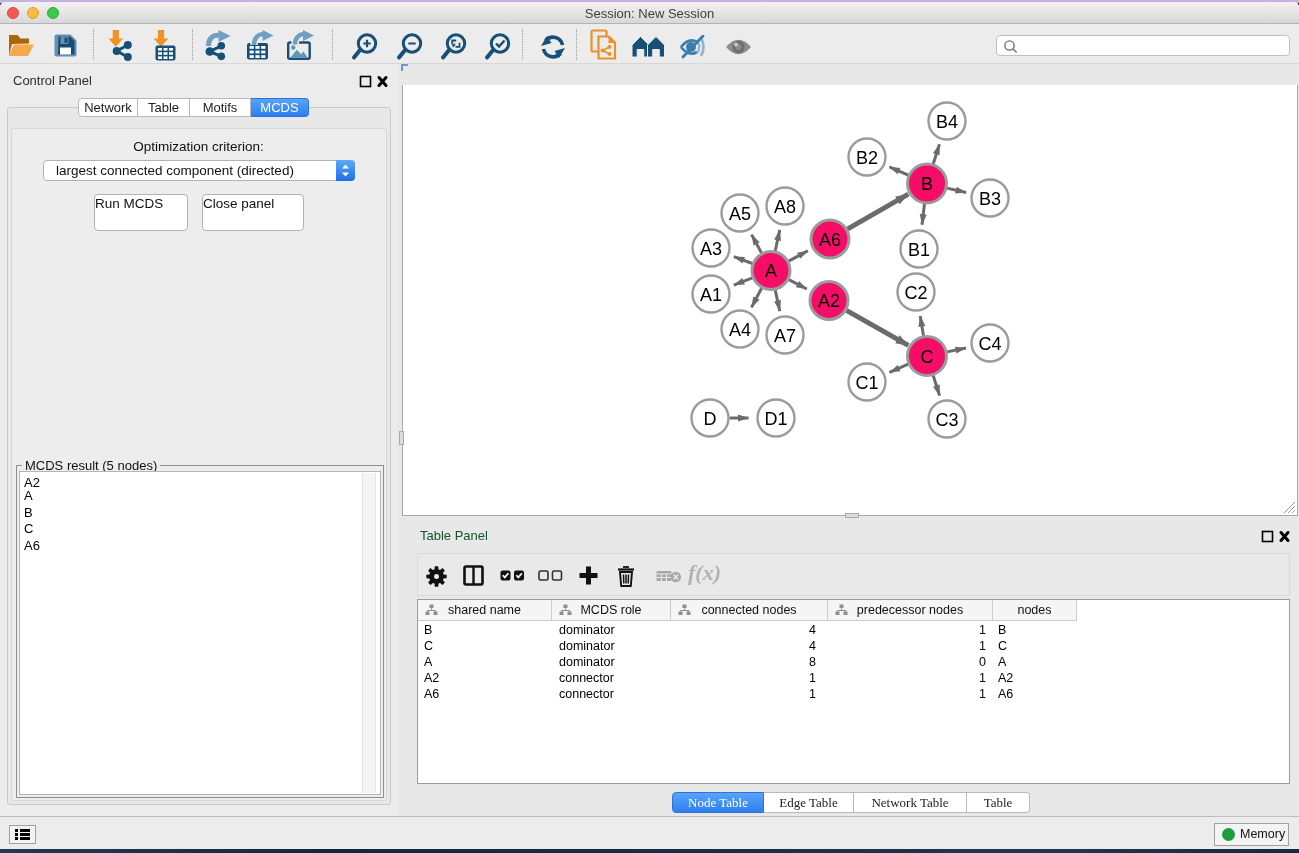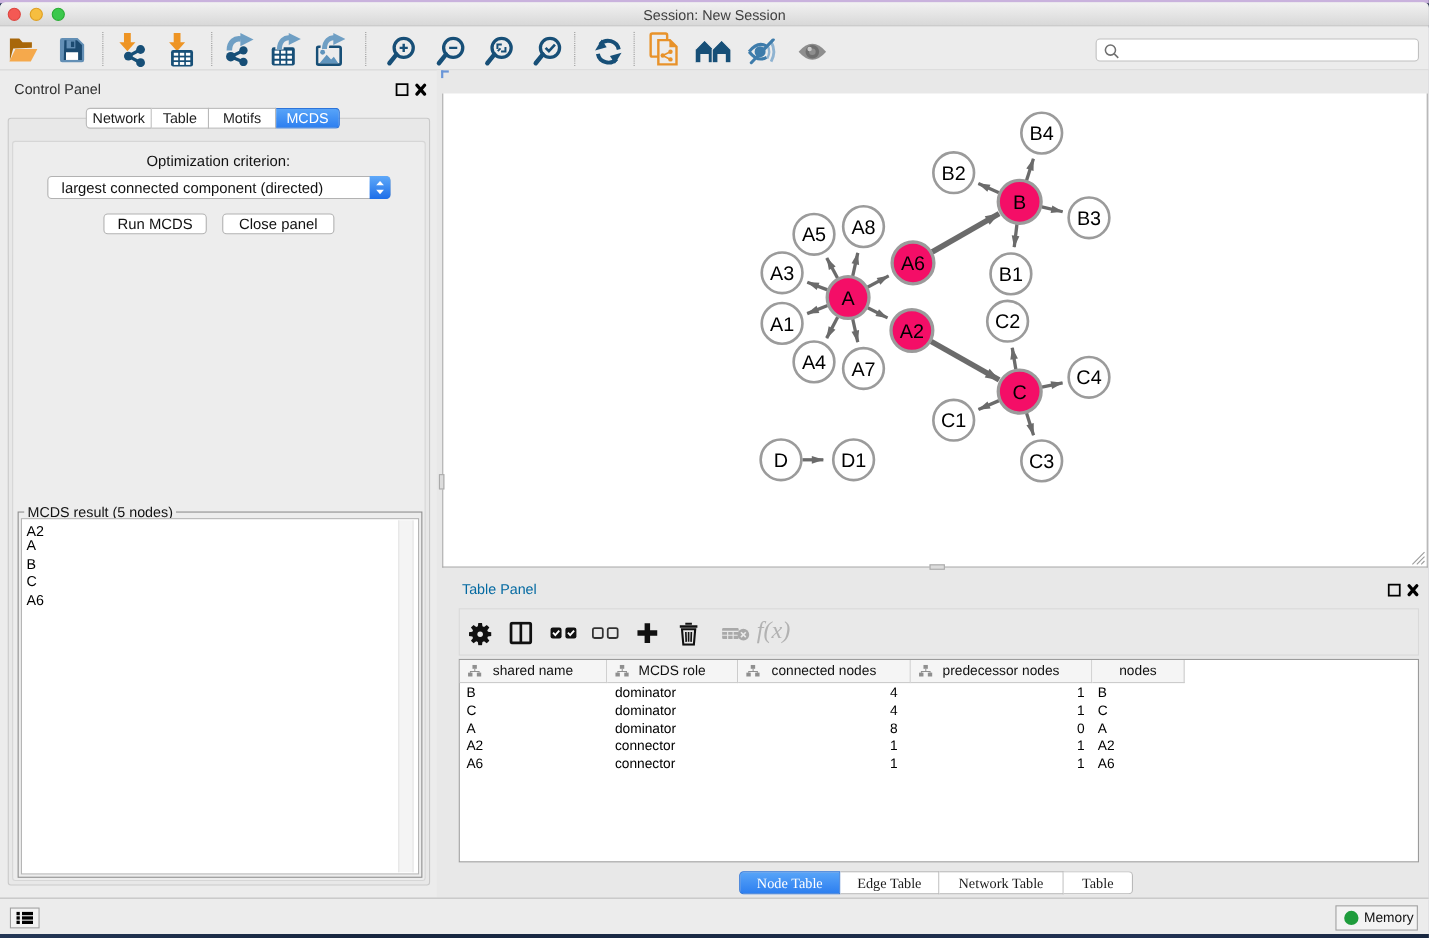--- a/index.html
+++ b/index.html
@@ -24,37 +24,37 @@
 #cp-inner { left:11px; top:126px; width:376px; height:673px; background:#ededed; border:1px solid #d6d6d6; border-radius:3px; }
 .tabbar { position:absolute; display:flex; }
 .tab { height:19px; background:#fff; border:1px solid #b9b9b9; border-left:none; font-size:13px; color:#1c1c1c; text-align:center; line-height:18px; }
 .tab.first { border-left:1px solid #b9b9b9; border-radius:4px 0 0 4px; }
 .tab.last { border-radius:0 4px 4px 0; }
 .tab.sel { background:linear-gradient(#58a4f8,#2d7ff0); color:#fff; border-color:#2d74d9; }
 #cp-tabs { left:78px; top:96px; }
 #opt-label { left:0px; top:137px; width:397px; text-align:center; font-size:13.5px; color:#111; }
 #dropdown { left:43px; top:158px; width:312px; height:21px; background:#fff; border:1px solid #b2b2b2; border-radius:4px; font-size:13.5px; color:#111; line-height:19px; padding-left:12px; }
 #dd-step { right:-1px; top:-1px; width:19px; height:21px; background:linear-gradient(#5fa9f9,#1d6ee8); border-radius:0 4px 4px 0; }
-.btn { position:absolute; height:19px; background:#fff; border:1px solid #b2b2b2; border-radius:4px; font-size:13.5px; color:#111; text-align:center; line-height:17px; }
+.btn { position:absolute; height:37px; background:#fff; border:1px solid #b2b2b2; border-radius:4px; font-size:13.5px; color:#111; text-align:left; line-height:17px; }
 #fieldset { left:16px; top:463px; width:368px; height:333px; border:1px solid #8f8f8f; }
 #fs-legend { left:5px; top:-8px; background:#ededed; padding:0 3px; font-size:13px; color:#111; }
 #fs-list { left:2px; top:5px; width:362px; height:324px; background:#fff; border:1px solid #b5b5b5; font-size:13px; color:#000; }
 #fs-scroll { right:4px; top:1px; width:14px; height:320px; background:#f4f4f4; border-left:1px solid #e4e4e4; border-right:1px solid #e4e4e4; }
 .fs-item { padding-left:4px; height:16.4px; line-height:16.4px; }
 
 #desk { left:397px; top:62px; width:902px; height:754px; background:#e8e8e8; }
 
 #nw { left:5px; top:2px; width:896px; height:450px; }
 #nw-title { left:0; top:0; width:896px; height:19px; background:linear-gradient(#f7f7f7,#dadada); border:1px solid #a8a8a8; border-radius:4px 4px 0 0; }
 #nw-title .light { top:5px; width:11px; height:11px; }
 #nw-text { left:0; top:2px; width:896px; text-align:center; font-size:13px; color:#2e2e2e; }
 #nw-canvas { left:0; top:19px; width:896px; height:431px; background:#fff; border:1px solid #a8a8a8; border-top:none; }
 
-#tp-title { left:23px; top:464px; font-size:13px; color:#0369a1; }
-#tp-toolbar { left:20px; top:489px; width:873px; height:43px; background:#e9e9e9; border:1px solid #d9d9d9; }
+#tp-title { left:23px; top:464px; font-size:13px; color:#14532d; }
+#tp-toolbar { left:20px; top:489px; width:873px; height:43px; background:#e9e9e9; border:1px solid #d9d9d9;font-weight:bold; }
 #tp-table { left:20px; top:535px; width:873px; height:185px; background:#fff; border:1px solid #9b9b9b; }
 .th { position:absolute; top:0; height:21px; background:#f5f5f5; border-right:1px solid #cccccc; border-bottom:1px solid #cccccc; font-size:12.5px; color:#111; text-align:center; line-height:20px; }
 .td { position:absolute; font-size:12.5px; color:#000; height:16px; line-height:16px; }
 .hicon { position:absolute; top:4px; }
 #tp-tabs { left:275px; top:728px;font-family:Liberation Serif, serif; }
 
 #statusbar { left:0; top:814px; width:1299px; height:35px; background:#ececec; border-top:1px solid #bdbdbd; }
 #memory { left:1214px; width:75px; height:23px; background:#f3f3f3; border:1px solid #a0a0a0; font-size:12.5px; color:#111; }
 #listbtn { left:9px; width:27px; height:19px; background:#f3f3f3; border:1px solid #a0a0a0; }
 svg text { font-family:"Liberation Sans", sans-serif; }

